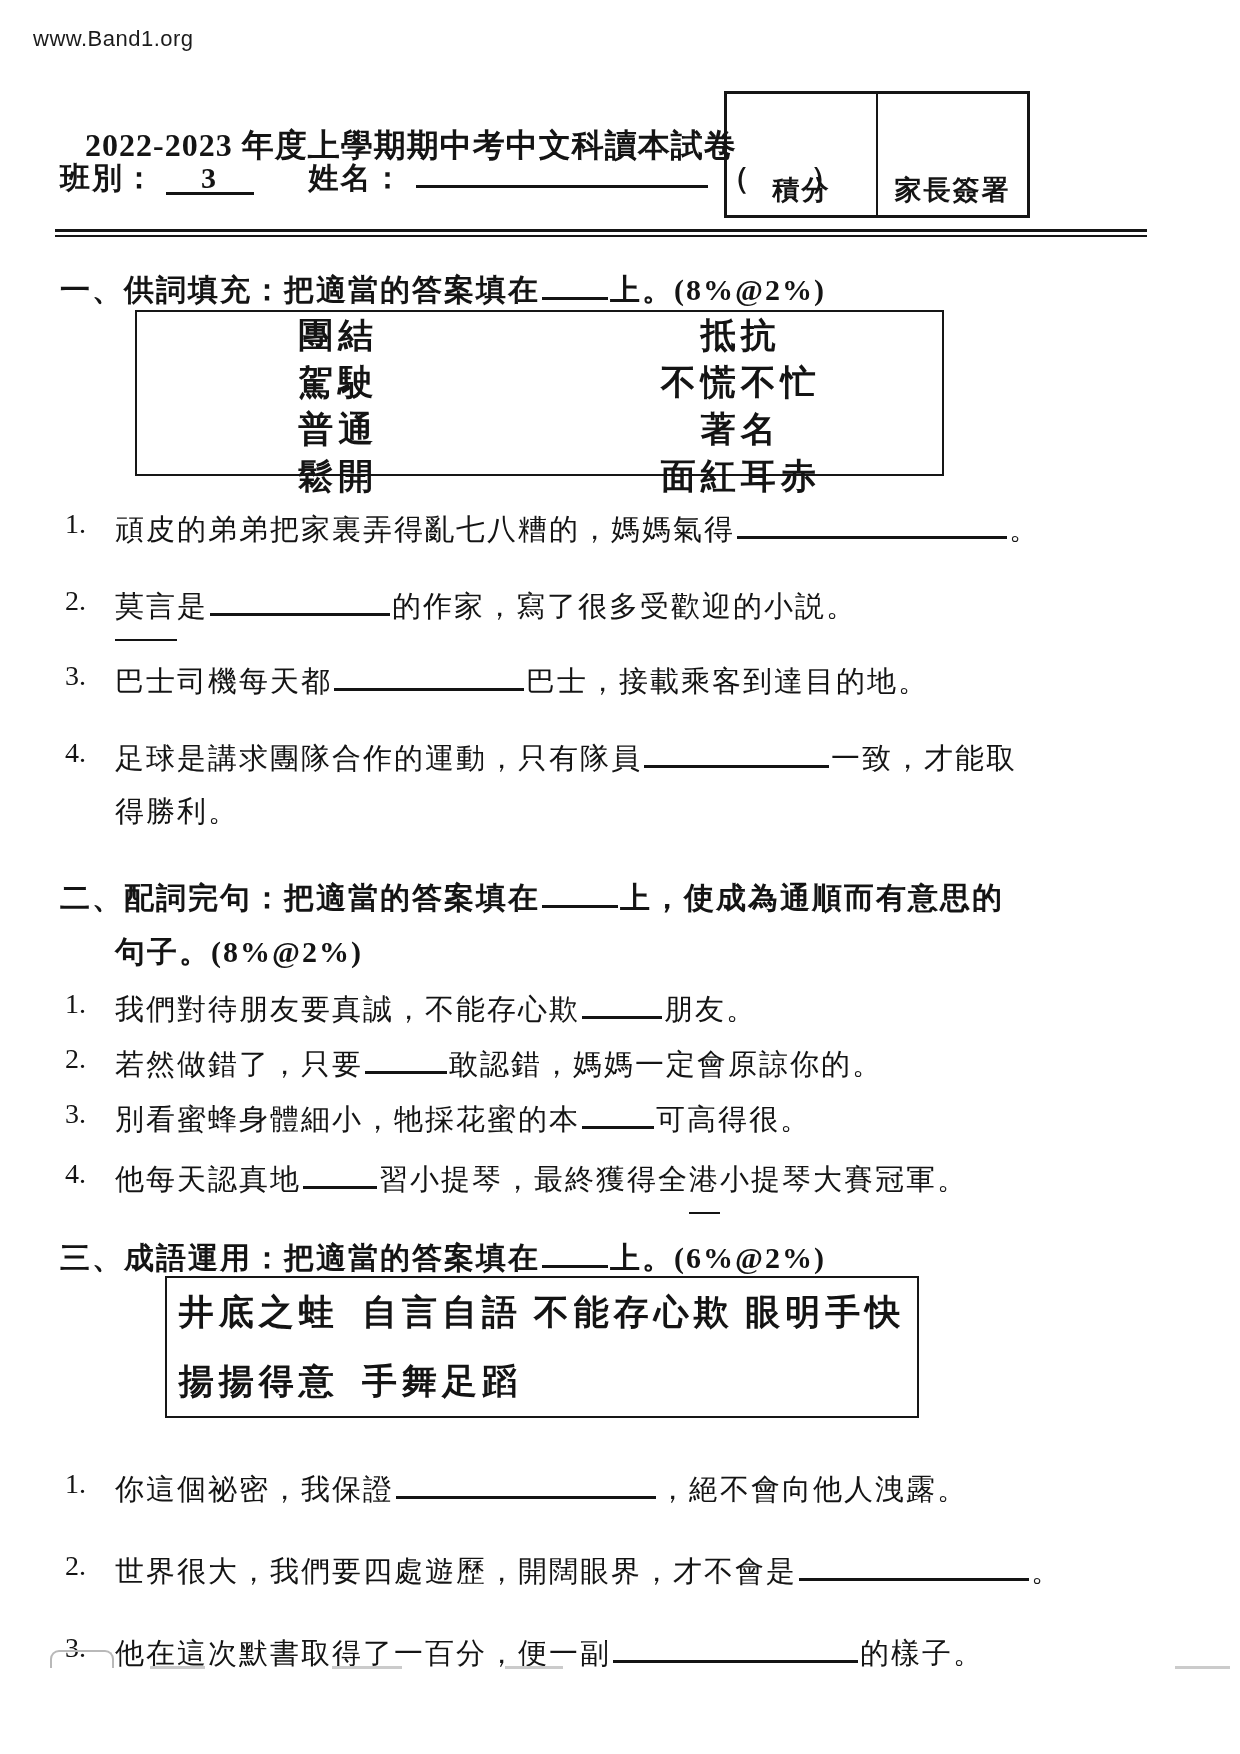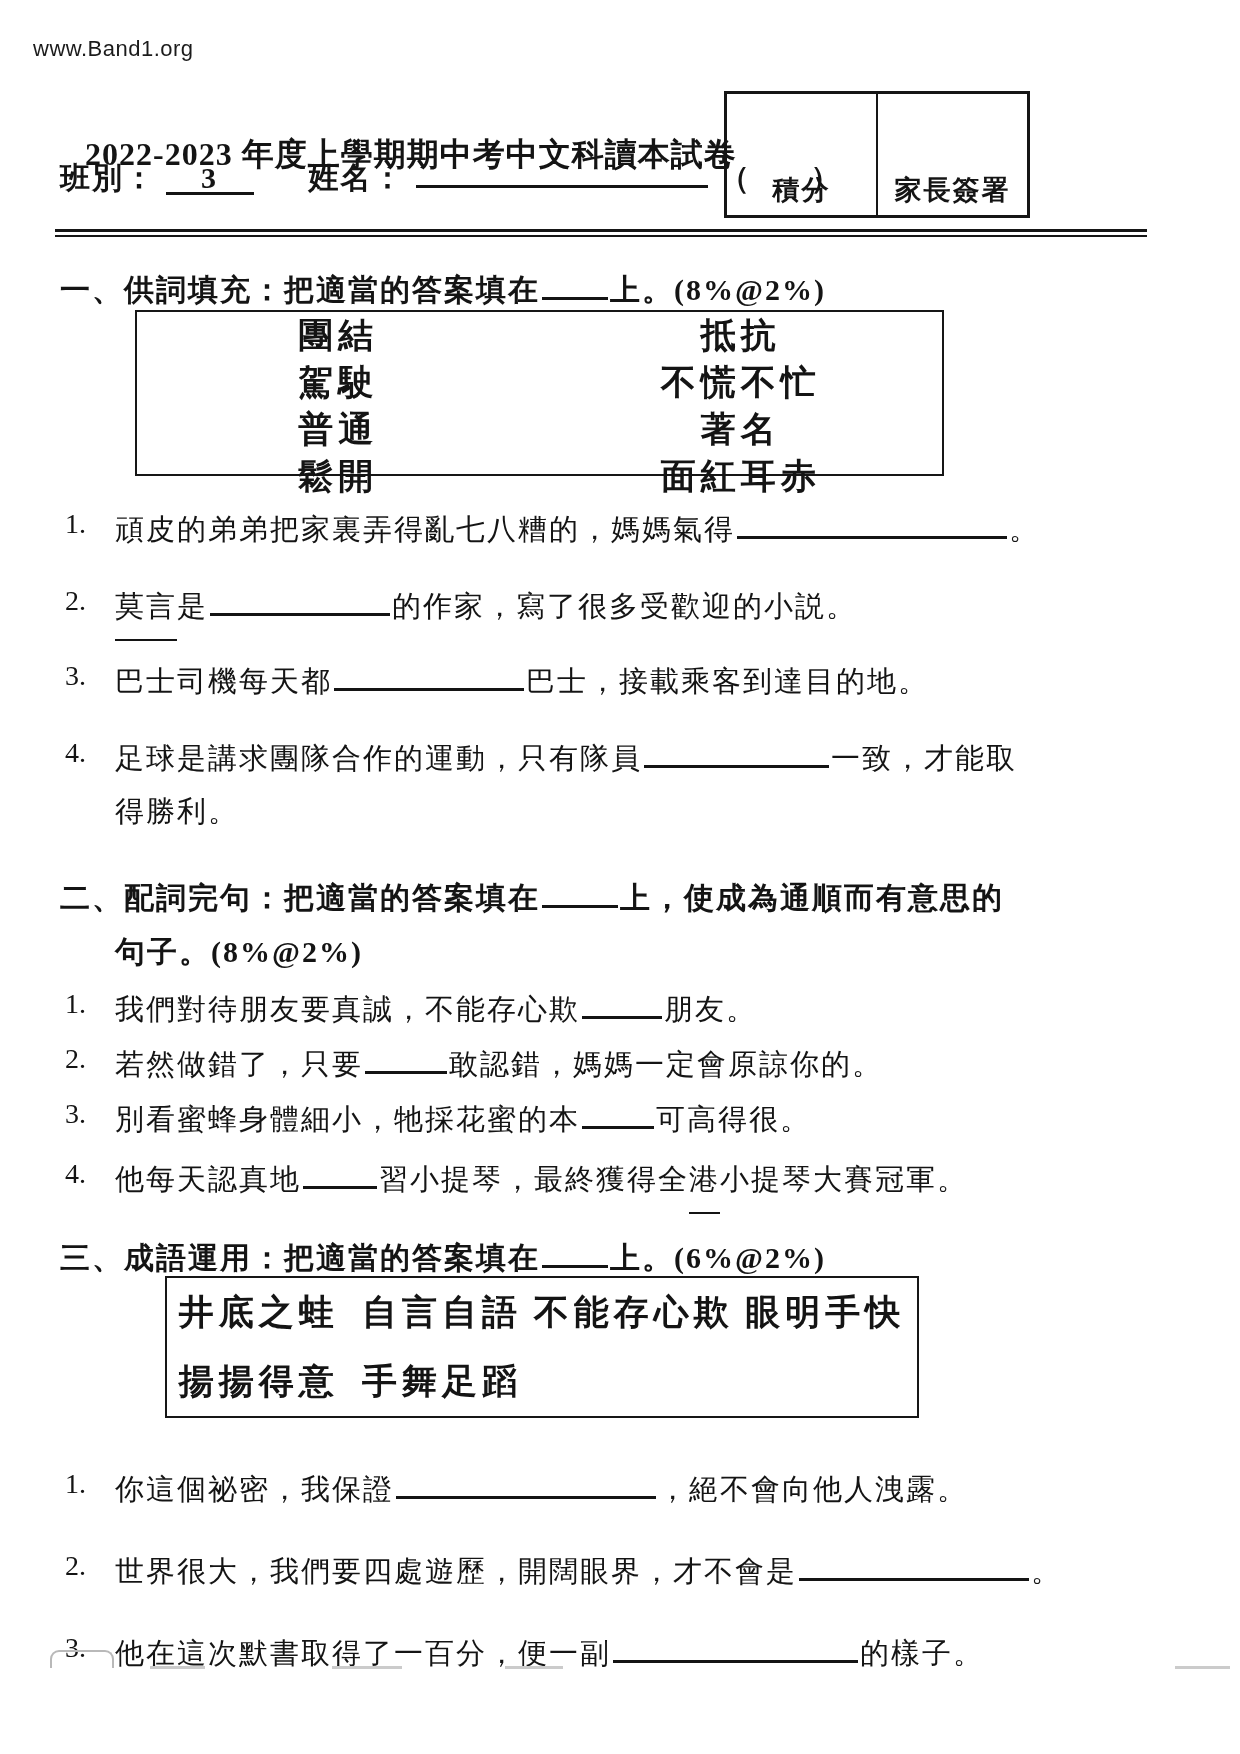--- a/index.html
+++ b/index.html
@@ -6,36 +6,36 @@
   .page{
     position:relative;
     width:1240px;height:1754px;
     margin:0 auto;
     background:#ffffff;
     overflow:hidden;
     font-family:"Liberation Serif","DejaVu Serif",serif;
     color:#141414;
   }
   .watermark{
-    position:absolute;left:33px;top:36px;
+    position:absolute;left:33px;top:26px;
     font-family:"Liberation Sans","DejaVu Sans",sans-serif;
     font-size:22px;color:#1b1b1b;letter-spacing:0.5px;
   }
   .scorebox{
     position:absolute;left:724px;top:91px;width:300px;height:121px;
     border:3px solid #161616;display:flex;
   }
   .scorecell{
     flex:1;display:flex;align-items:flex-end;justify-content:center;
     padding-bottom:7px;font-size:27px;font-weight:bold;letter-spacing:2px;
   }
   .scorecell.left{border-right:2px solid #161616;}
   .title{
     position:absolute;left:85px;top:124px;
-    font-size:32px;font-weight:bold;letter-spacing:1px;white-space:nowrap;margin-top:9px;
+    font-size:32px;font-weight:bold;letter-spacing:1px;white-space:nowrap;
   }
   .idline{
     position:absolute;left:60px;top:156px;
     font-size:30px;font-weight:bold;letter-spacing:2px;white-space:nowrap;
   }
   .rule{
     position:absolute;left:55px;top:229px;width:1092px;height:3px;
     border-top:3px solid #161616;border-bottom:2px solid #161616;
   }
   .sec{

